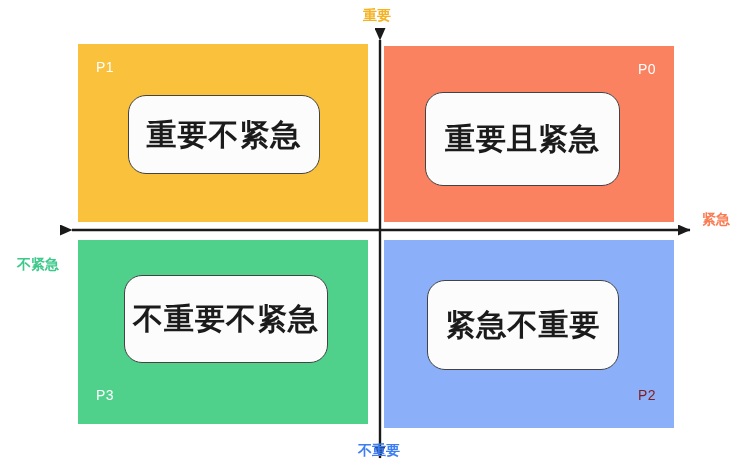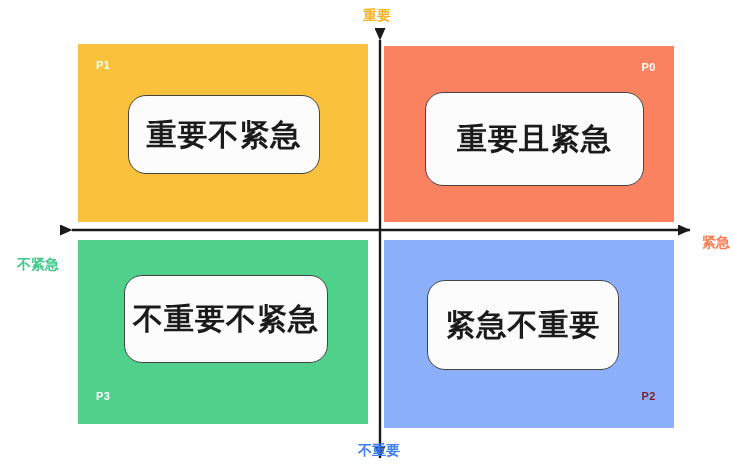--- a/index.html
+++ b/index.html
@@ -25,22 +25,22 @@
   }
   #quad-p1 { left: 78px;  top: 44px;  width: 290px; height: 178px; background: #F9C13C; }
   #quad-p0 { left: 384px; top: 46px;  width: 290px; height: 176px; background: #FB8260; }
   #quad-p3 { left: 78px;  top: 240px; width: 290px; height: 184px; background: #4FD18B; }
   #quad-p2 { left: 384px; top: 240px; width: 290px; height: 188px; background: #8CAFFA; }
 
   
   .priority-tag {
     position: absolute;
     color: #ffffff;
-    font-size: 11px;
-    font-weight: bold;
+    font-size: 14px;
+    font-weight: normal;
     letter-spacing: 0.5px;
     line-height: 1;
     white-space: nowrap;
   }
   #tag-p1 { left: 18px;  top: 16px; }
   #tag-p0 { right: 18px; top: 16px; }
   #tag-p3 { left: 18px;  bottom: 22px; }
   #tag-p2 { right: 18px; bottom: 26px; }
 
   
@@ -56,21 +56,21 @@
   }
   .label-box .label-text {
     color: #1b1b1b;
     font-size: 30px;
     font-weight: bold;
     letter-spacing: 1px;
     line-height: 1;
     white-space: nowrap;
   }
   #box-p1 { left: 128px; top: 95px;  width: 192px; height: 79px; }
-  #box-p0 { left: 425px; top: 92px;  width: 219px; height: 94px; }
+  #box-p0 { left: 425px; top: 92px;  width: 195px; height: 94px; }
   #box-p3 { left: 124px; top: 275px; width: 204px; height: 88px; }
   #box-p2 { left: 427px; top: 280px; width: 192px; height: 90px; }
 
   
   #axis-svg {
     position: absolute;
     left: 0;
     top: 0;
     width: 734px;
     height: 470px;
@@ -81,21 +81,21 @@
   .axis-label {
     position: absolute;
     font-size: 14px;
     font-weight: bold;
     line-height: 1;
     white-space: nowrap;
   }
   #axis-label-top    { left: 363px; top: 8px;    color: #F5B324; }
   #axis-label-bottom { left: 358px; top: 443px;  color: #3D7EF5; }
   #axis-label-left   { left: 17px;  top: 220px;  color: #3DC98A; margin-top: 37px; }
-  #axis-label-right  { left: 702px; top: 235px;  color: #FB7B52; }
+  #axis-label-right  { left: 702px; top: 212px;  color: #FB7B52; }
 </style>
 </head>
 <body>
 
 <div id="canvas">
 
   <div class="quadrant" id="quad-p1" style="background: rgb(249, 193, 60);">
     <span class="priority-tag" id="tag-p1" style="color: rgb(255, 255, 255);">P1</span>
   </div>
 

